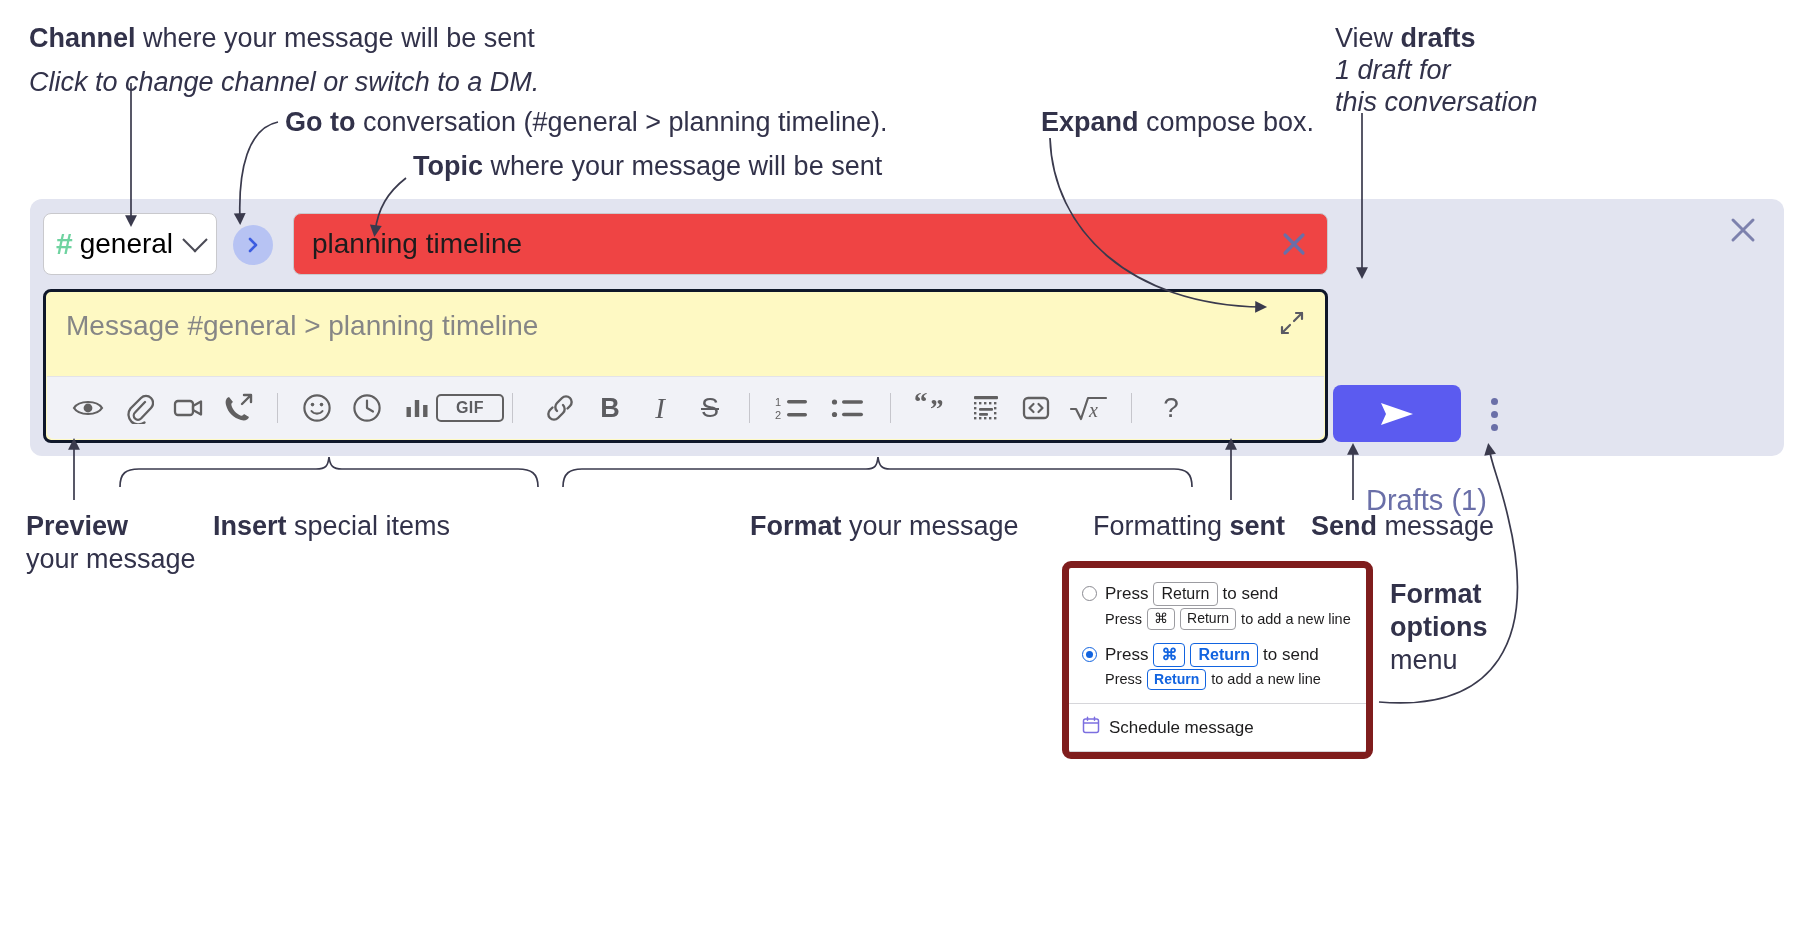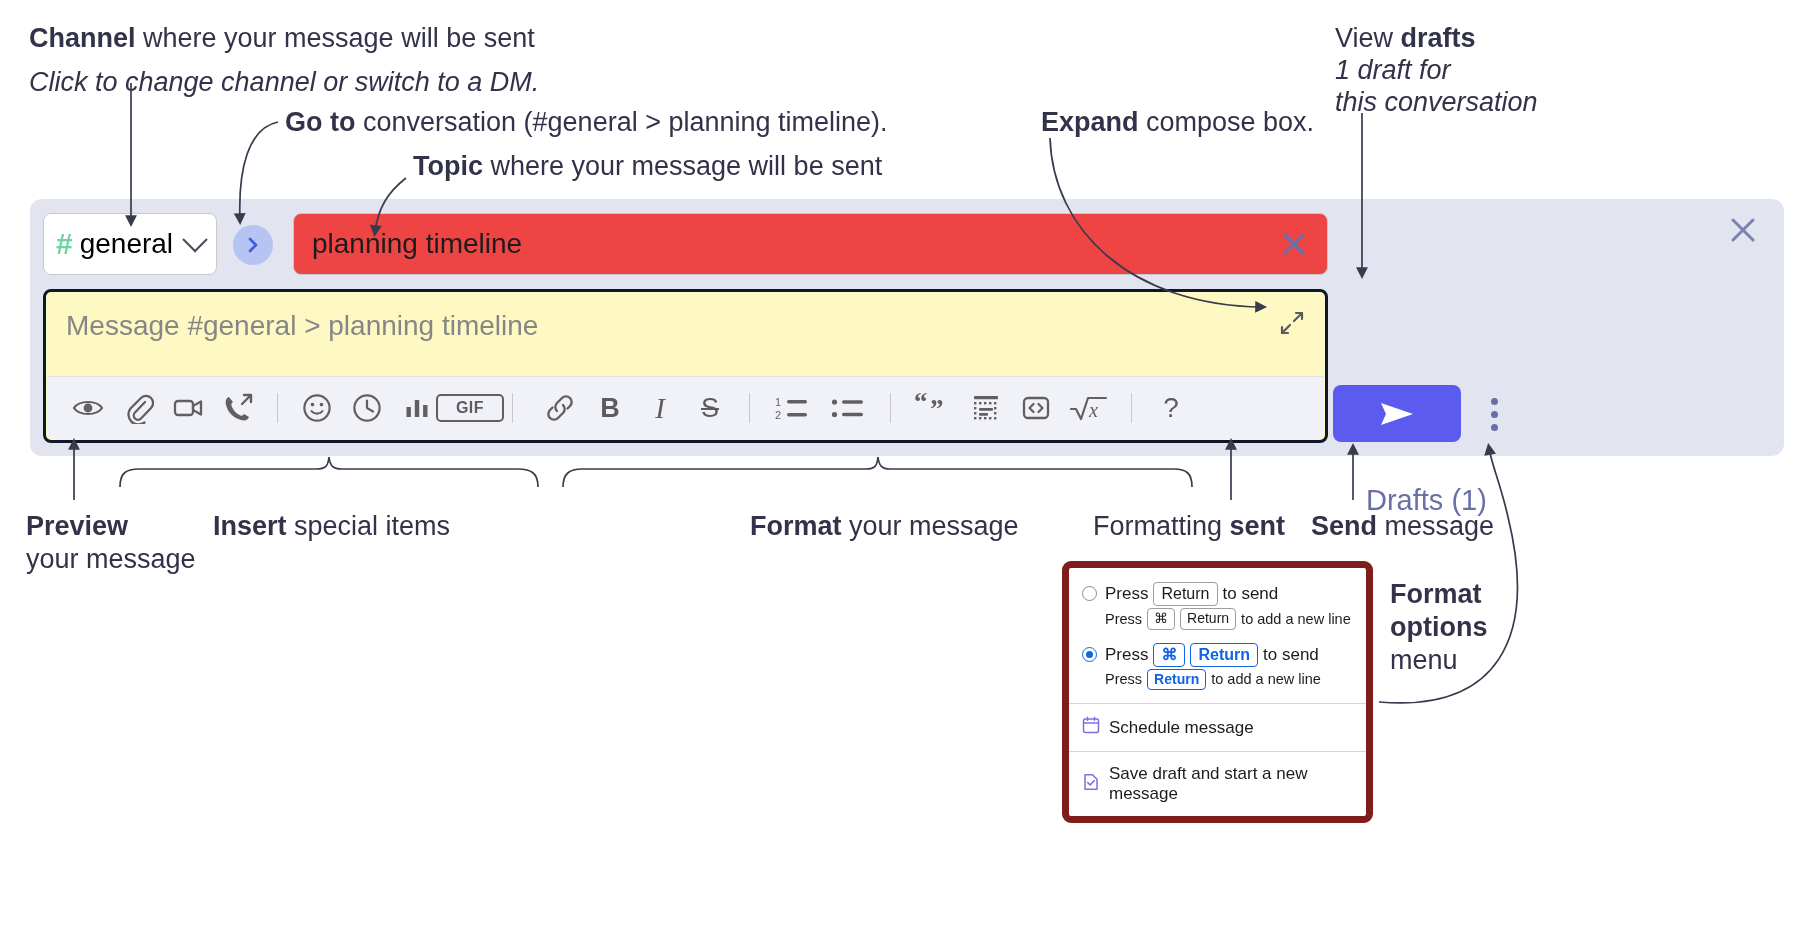--- a/index.html
+++ b/index.html
@@ -681,31 +681,20 @@
           <path d="M5.5 1.2 L5.5 4.2 M12.5 1.2 L12.5 4.2" stroke="#7c6fe0" stroke-width="1.5" stroke-linecap="round"></path>
         </svg>
       </span>
       <span>Schedule message</span>
     </div>
 
   </div>
 
   <div class="menu-div"></div>
 
-  <div class="menu-group">
-    <div class="menu-item">
-      <span>
-        <svg width="18" height="18" viewBox="0 0 18 18" aria-hidden="true">
-          <path d="M3 1.8 L10.5 1.8 L15 6.3 L15 16.2 L3 16.2 Z" fill="none" stroke="#7c6fe0" stroke-width="1.5" stroke-linejoin="round"></path>
-          <path d="M5.8 9.6 L8.2 12 L12.2 7.6" fill="none" stroke="#7c6fe0" stroke-width="1.6" stroke-linecap="round" stroke-linejoin="round"></path>
-        </svg>
-      </span>
-      <span>Save draft and start a new message</span>
-    </div>
-  </div>
 </div>
 
 <svg id="connectors" viewBox="0 0 1814 944">
   <defs>
     <marker id="arrow" markerWidth="9" markerHeight="9" refX="5" refY="4.5" orient="auto">
       <path d="M1 1 L8 4.5 L1 8 z" fill="#3a3a4d"></path>
     </marker>
   </defs>
   <g stroke="#3a3a4d" stroke-width="1.7" fill="none">
 

